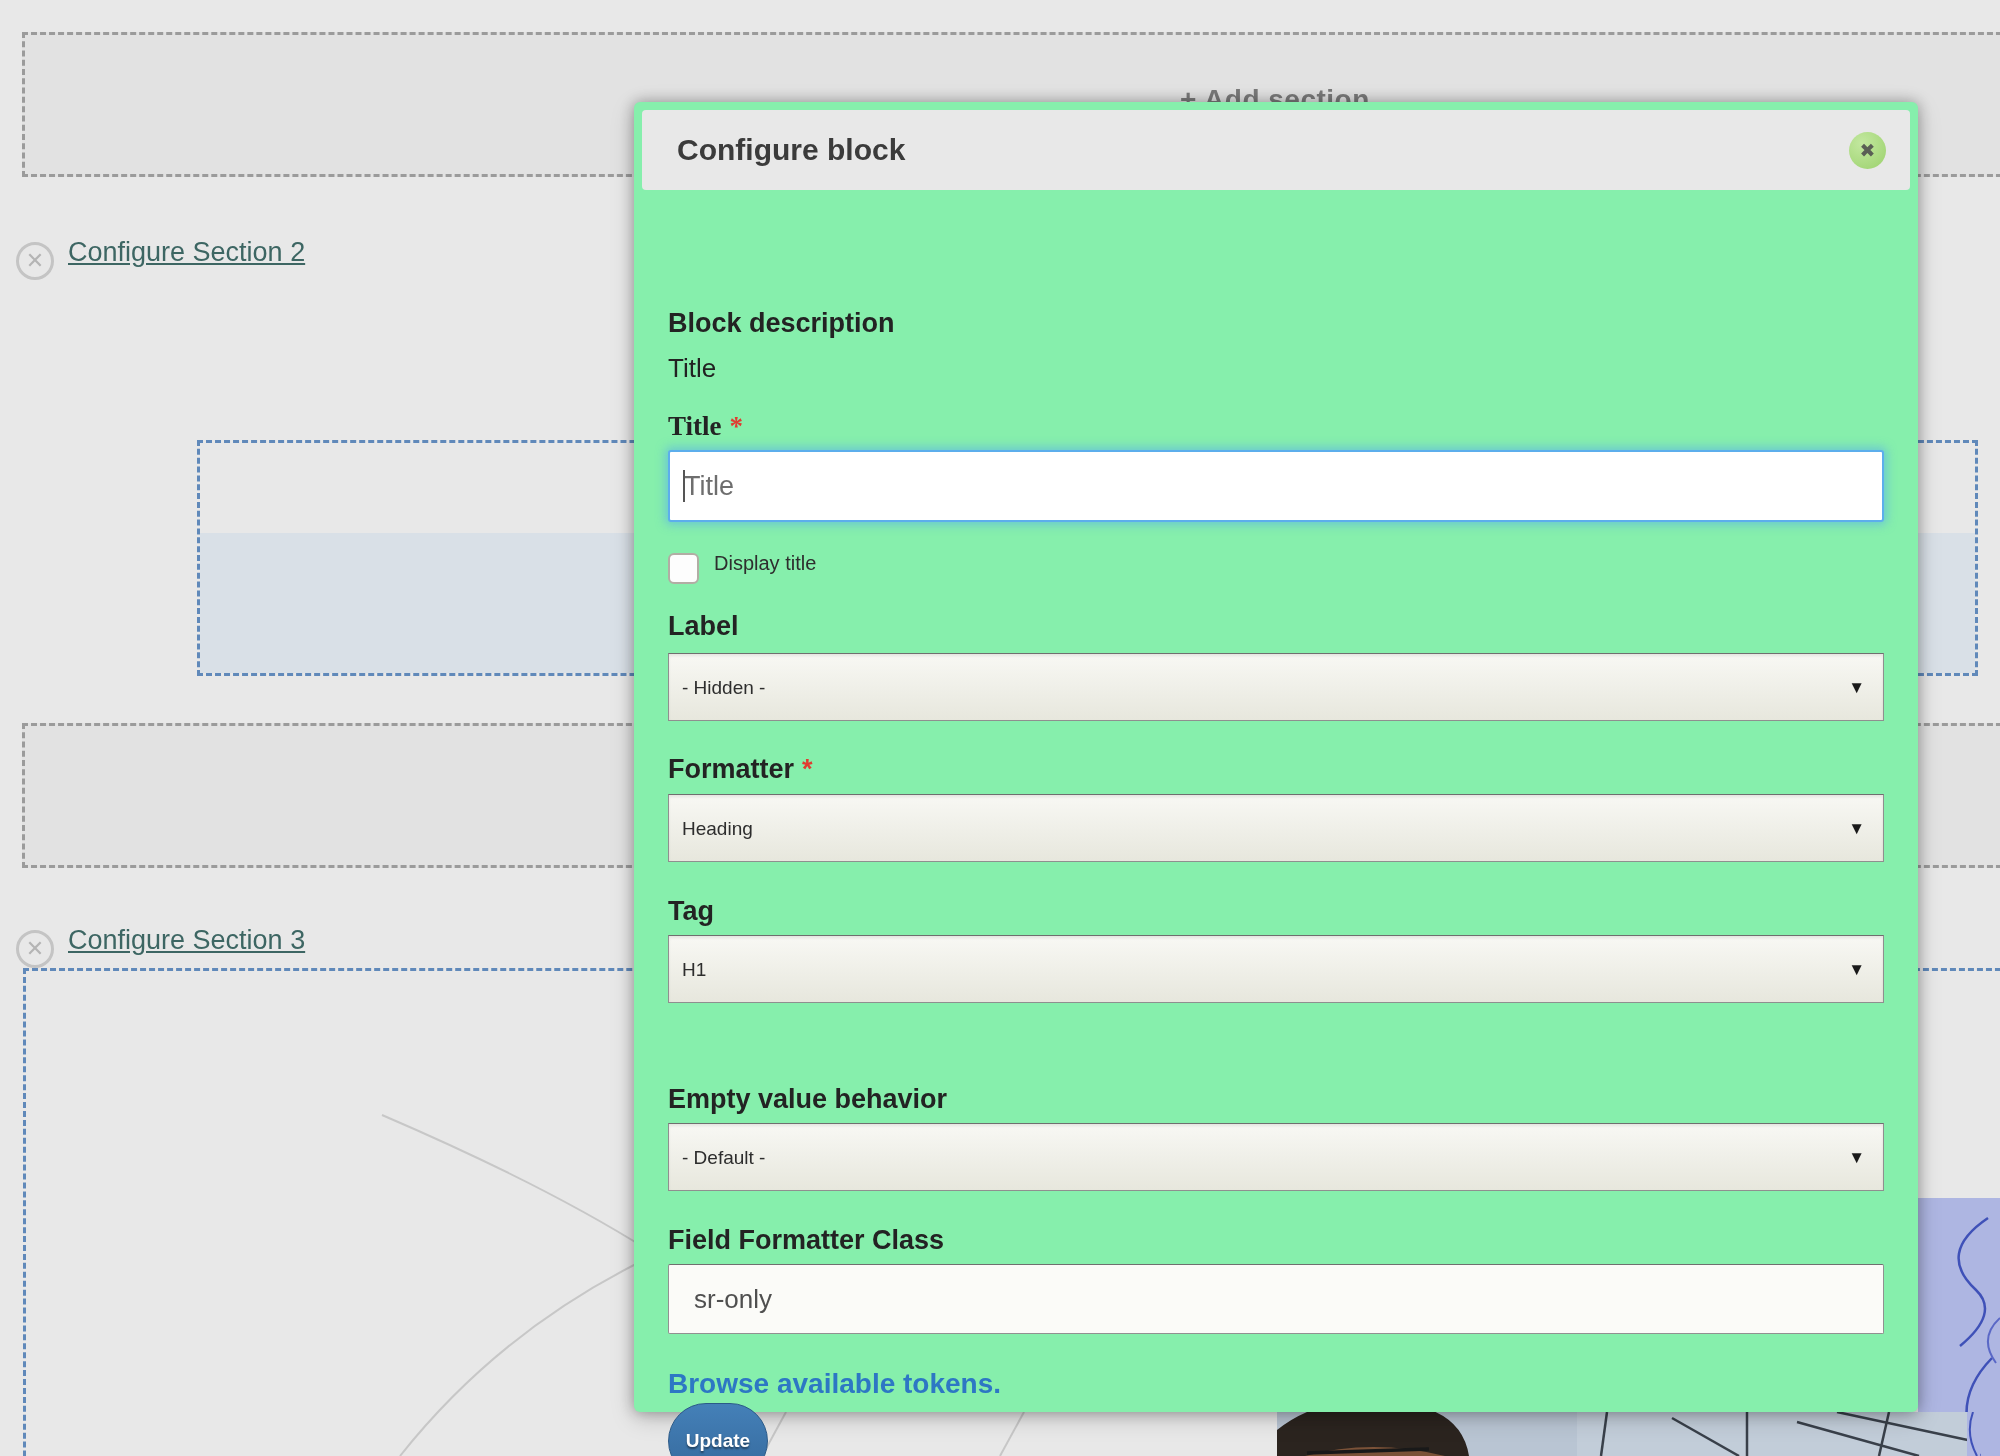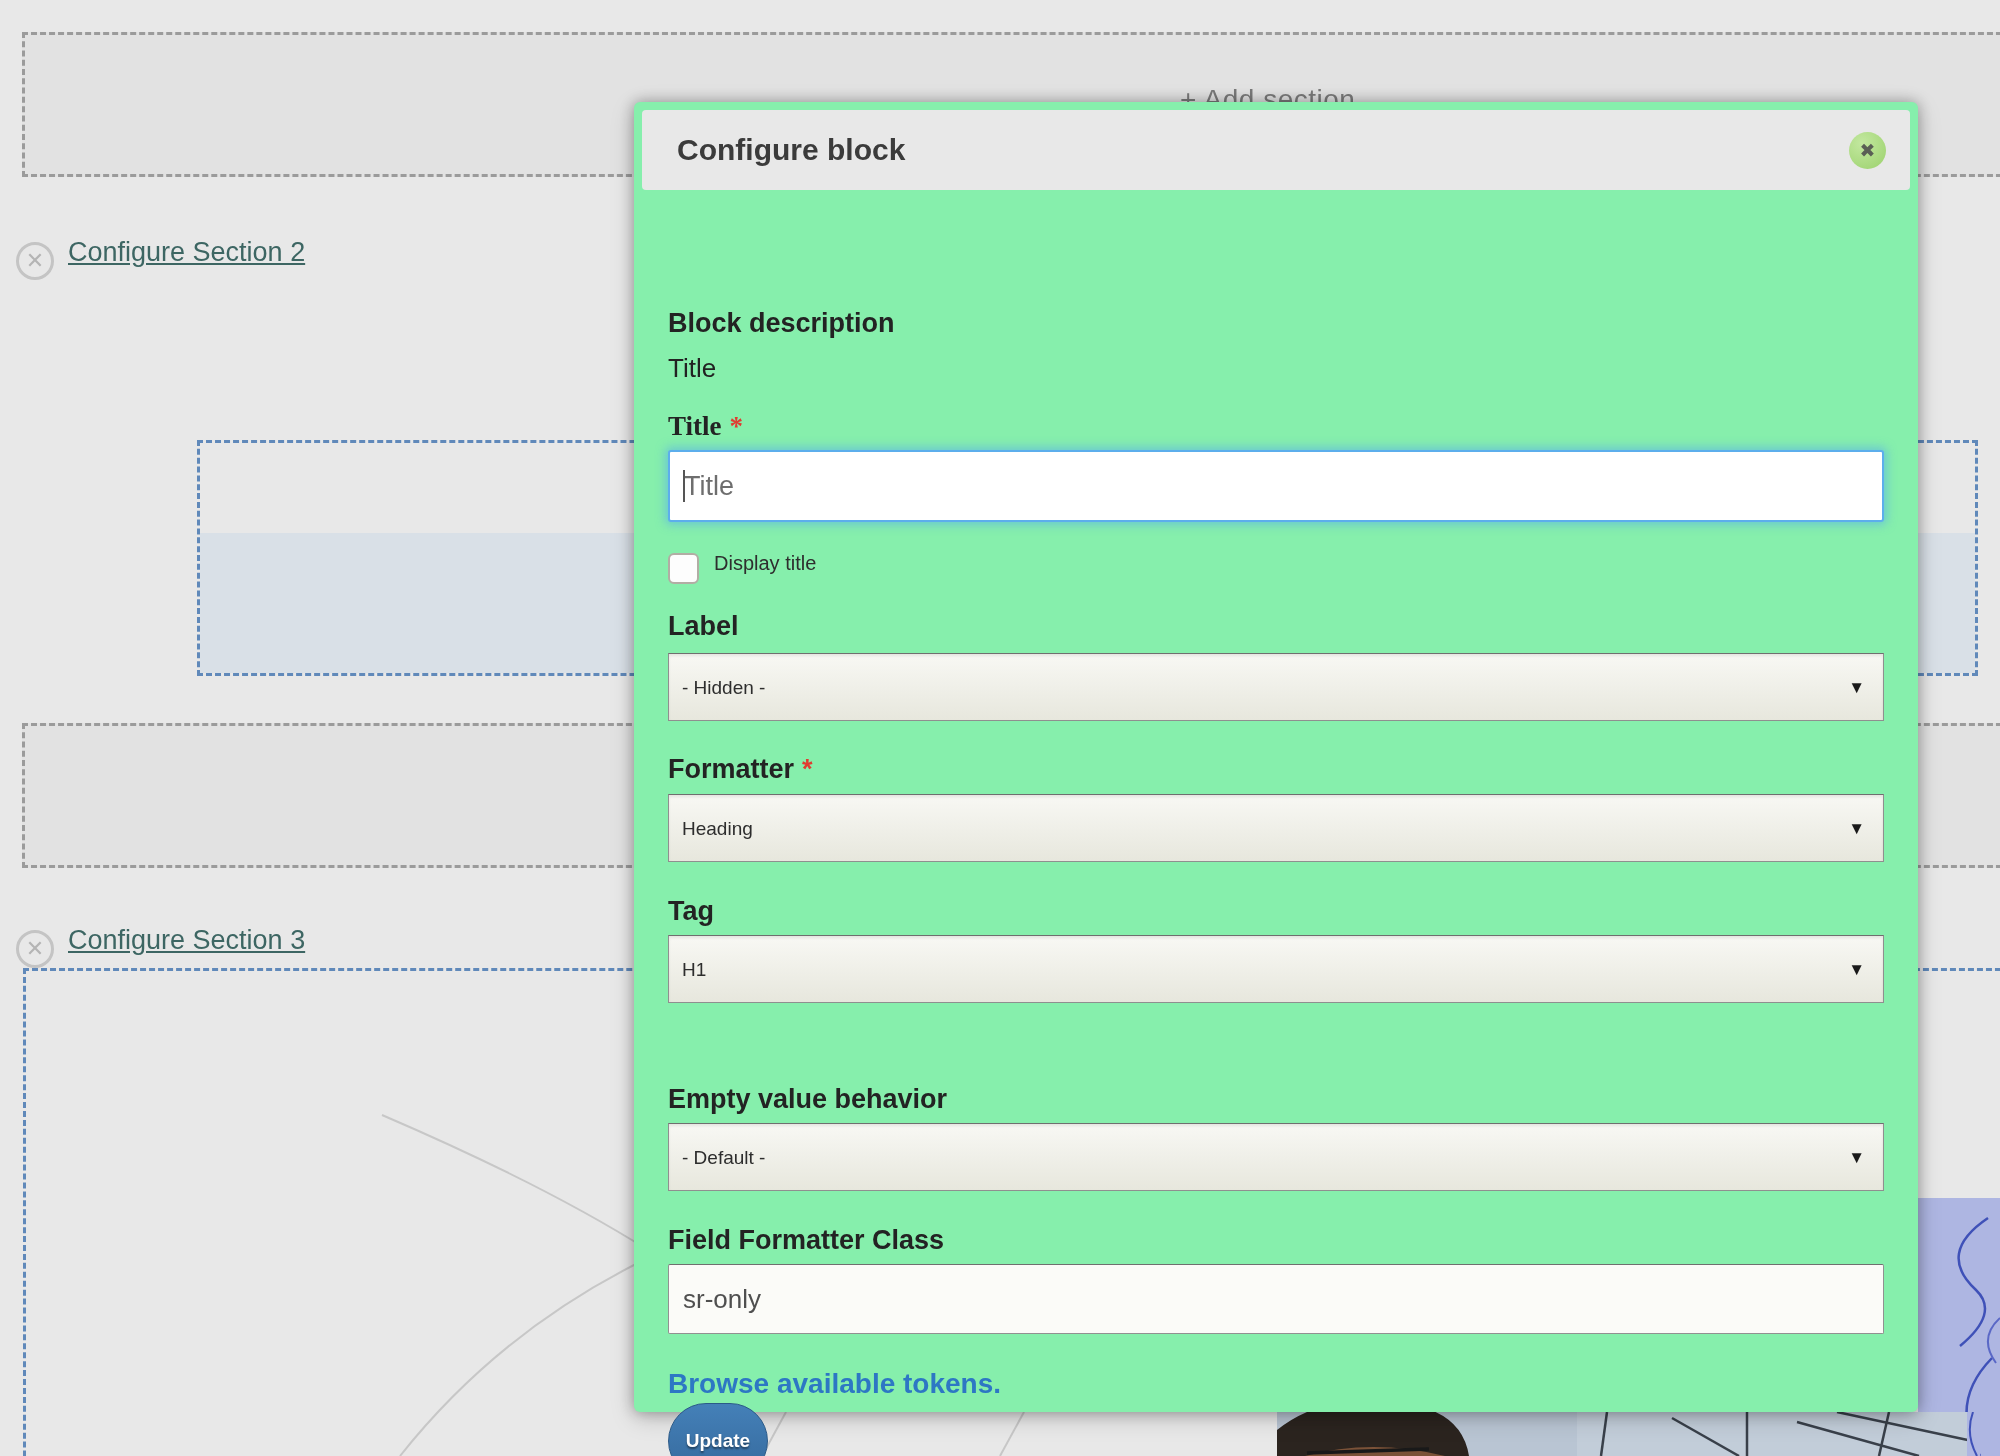--- a/index.html
+++ b/index.html
@@ -13,21 +13,21 @@
     position:absolute;border:3px dashed #9b9b9b;background:rgba(0,0,0,0.022);
   }
   .dashed-blue{
     position:absolute;border:3px dashed #6089ba;
   }
   .blue-fill{
     position:absolute;left:0;right:0;bottom:0;height:140px;background:#d9e0e7;
   }
   .add-section{
     position:absolute;left:1180px;top:84px;z-index:5;
-    font-size:28px;font-weight:normal;color:#7a7a7a;letter-spacing:.5px;
+    font-size:28px;font-weight:bold;color:#7a7a7a;letter-spacing:.5px;
   }
   .xcircle{
     position:absolute;width:38px;height:38px;border-radius:50%;
     border:3px solid #c4c4c4;color:#b4b4b4;z-index:5;
     display:flex;align-items:center;justify-content:center;
     font-size:22px;font-weight:bold;background:transparent;cursor:pointer;
   }
   .section-link{
     position:absolute;z-index:5;font-size:27px;color:#3d6663;
     text-decoration:underline;cursor:pointer;
@@ -84,21 +84,21 @@
   }
   .sel-arrow{
     position:absolute;right:18px;top:0;height:68px;line-height:68px;
     font-size:17px;color:#1a1a1a;
   }
   .desc{position:absolute;font-size:26px;color:#4a4a4a;}
   .plain-input{
     position:absolute;left:0;width:1216px;height:70px;
     border:1px solid #919191;border-top-color:#6f6f6f;border-radius:2px;
     background:#fbfbf8;font-family:inherit;font-size:26px;color:#4f4f4f;
-    padding:0 14px;outline:none;
+    padding:0 25px;outline:none;
   }
   .tokens{
     position:absolute;font-size:28px;font-weight:600;color:#2d77c4;cursor:pointer;
   }
   .update-btn{
     position:absolute;width:100px;height:76px;border-radius:38px;
     background:linear-gradient(#4480b8, #35699c);border:1px solid #2b5a88;
     color:#fff;font-family:inherit;font-size:19px;font-weight:bold;
     text-shadow:0 2px 2px rgba(0,0,0,.45);cursor:pointer;
   }

